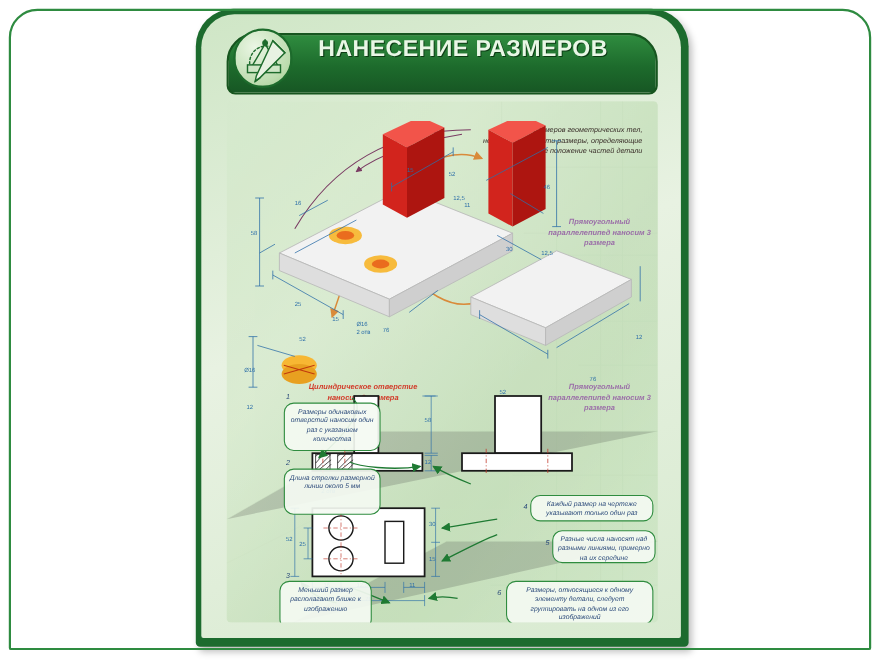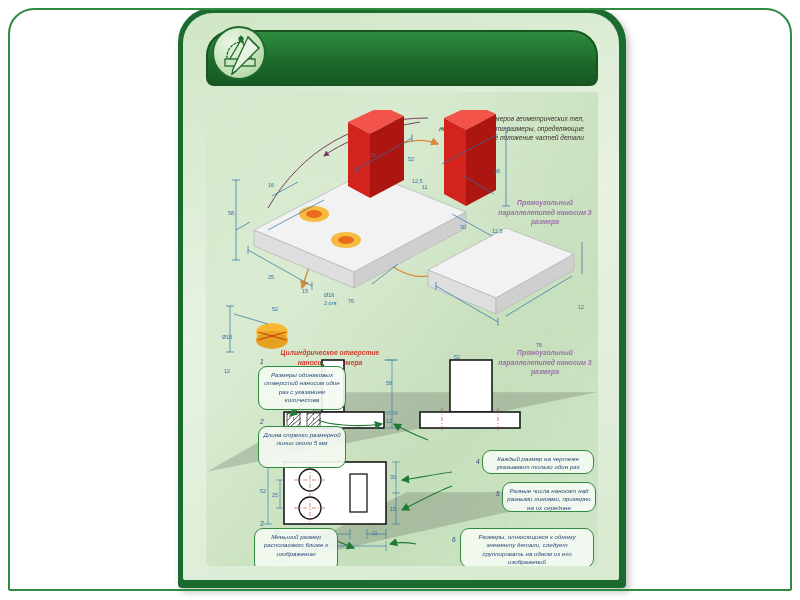--- a/index.html
+++ b/index.html
@@ -139,20 +139,21 @@
 <div id="stage">
 
   <div class="poster-outer">
     <div class="poster-mid"></div>
   </div>
   <div class="poster-inner"></div>
 
   <div class="poster-body">
 
     <div class="header-band"></div>
+    <div class="header-title">НАНЕСЕНИЕ РАЗМЕРОВ</div>
 
     <div class="emblem">
       <svg width="54" height="54" viewBox="0 0 54 54">
         <g stroke="#1d6b2c" stroke-width="1.3" fill="none" stroke-linecap="round">
           <path d="M14 34 L27 12 L40 34"></path>
           <path d="M27 12 L27 8"></path>
           <circle cx="27" cy="11" r="2" fill="#1d6b2c"></circle>
           <path d="M13 30 A15 15 0 0 1 30 14" stroke-dasharray="2 2"></path>
           <rect x="11" y="31" width="30" height="7" fill="#cfe6c6"></rect>
           <path d="M34 9 L45 20 L22 43 L18 46 L19 41 Z" fill="#e8f2e2"></path>

